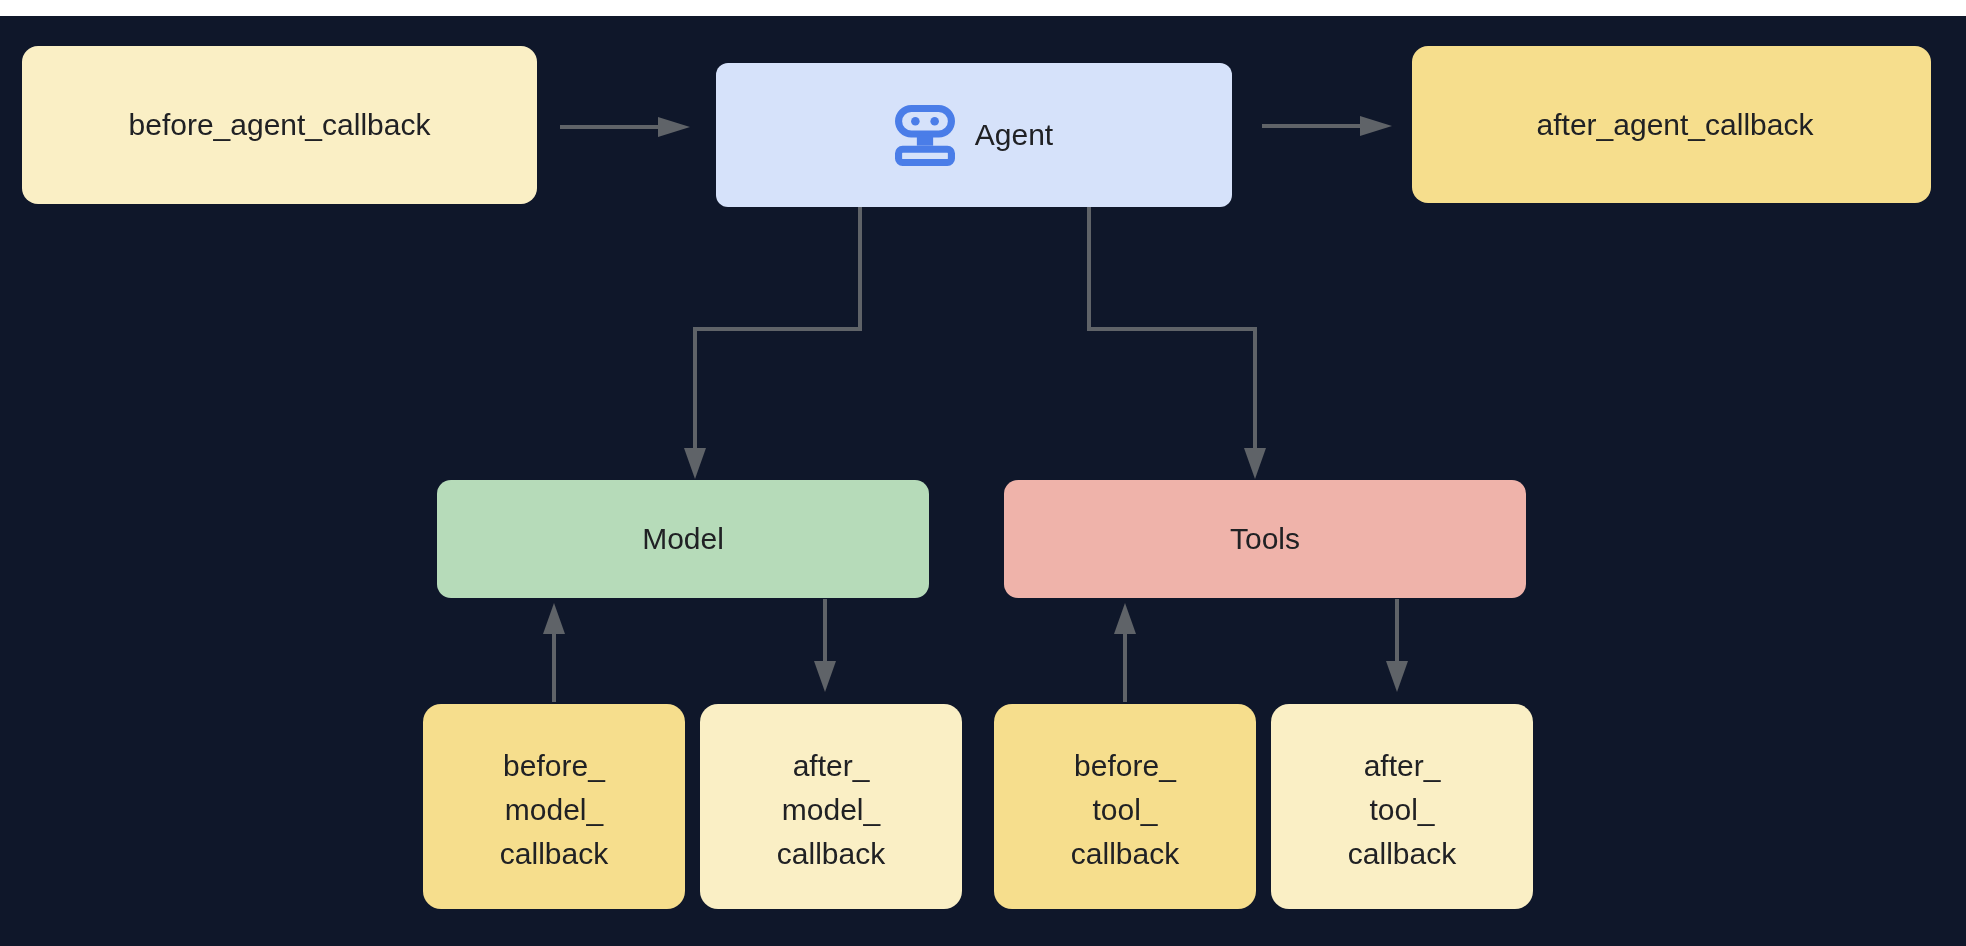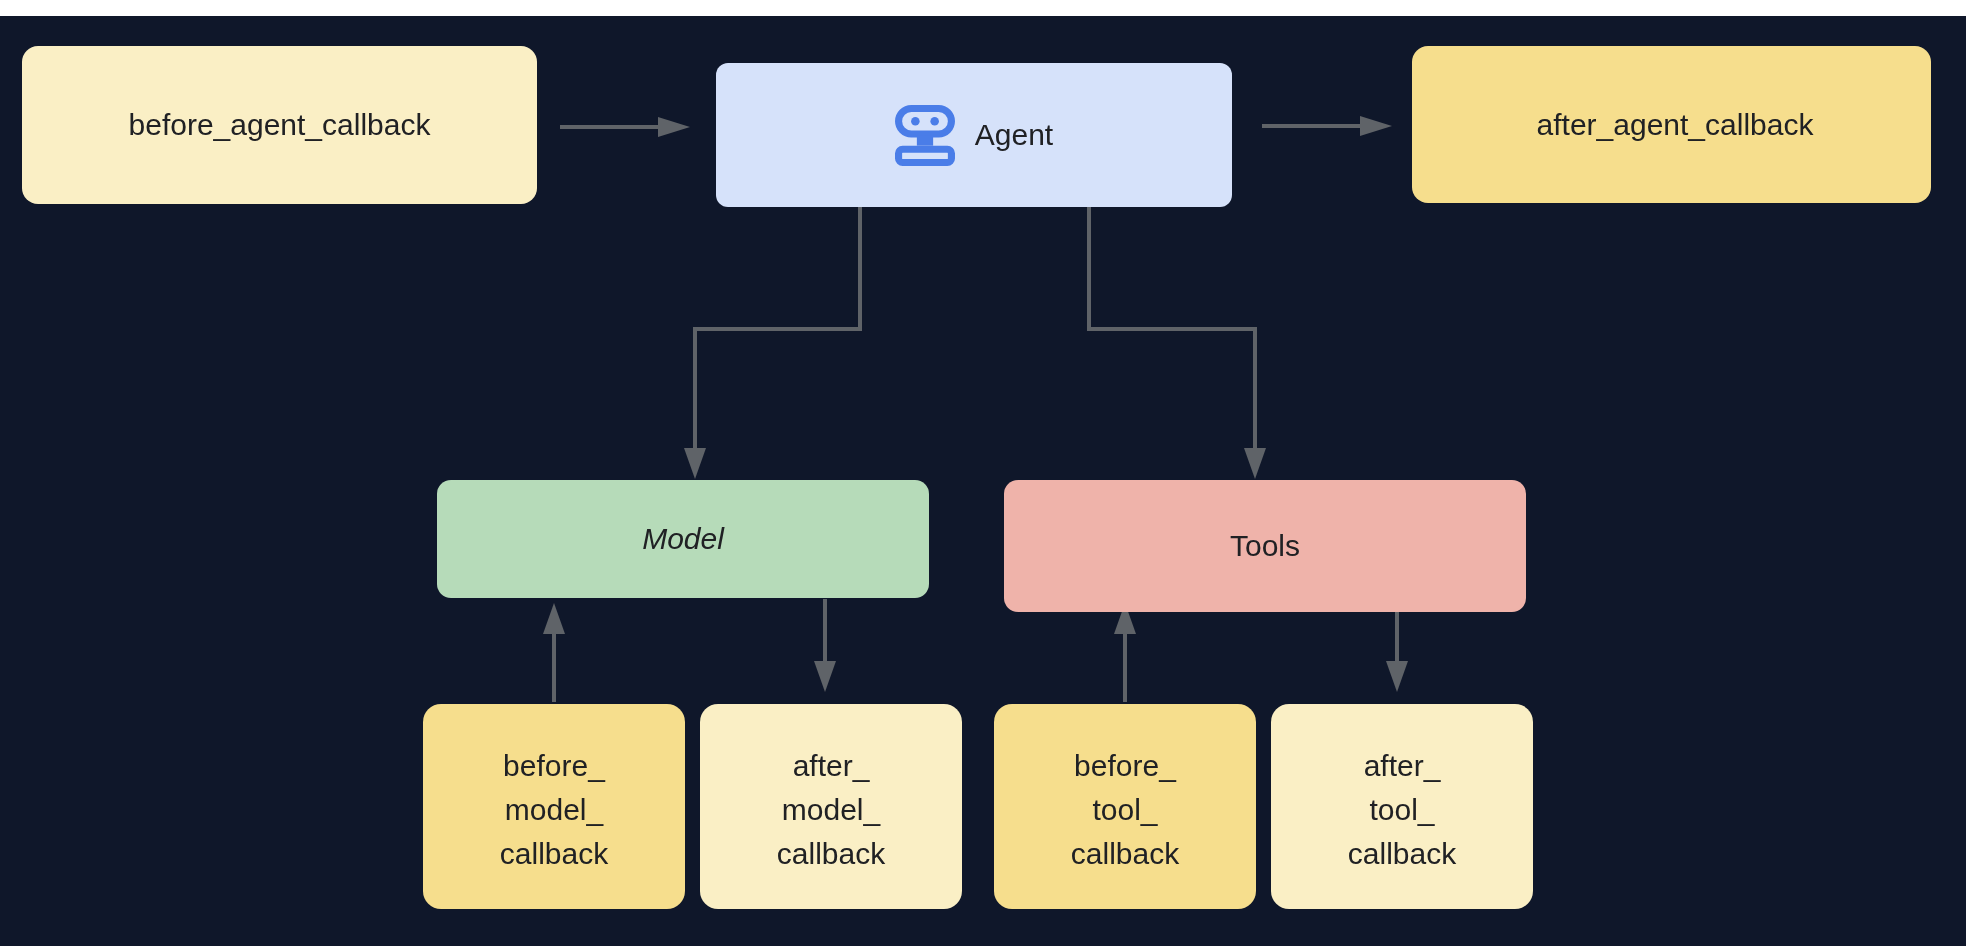--- a/index.html
+++ b/index.html
@@ -31,22 +31,22 @@
     text-align:center;
     font-size:30px;
     color:var(--c-text);
   }
   .node-label{white-space:pre-line;}
   .light-yellow{background:var(--c-light-yellow);}
   .dark-yellow{background:var(--c-dark-yellow);}
   .n-before-agent{left:22px;top:30px;width:515px;height:158px;border-radius:16px;}
   .n-agent{left:716px;top:47px;width:516px;height:144px;border-radius:12px;background:var(--c-blue);gap:20px;}
   .n-after-agent{left:1412px;top:30px;width:512px;height:157px;border-radius:16px;padding-left:7px;}
-  .n-model{left:437px;top:464px;width:492px;height:118px;border-radius:14px;background:var(--c-green);font-style:italic;}
-  .n-tools{left:1004px;top:464px;width:522px;height:132px;border-radius:14px;background:var(--c-pink);}
+  .n-model{left:437px;top:464px;width:492px;height:118px;border-radius:14px;background:var(--c-green);}
+  .n-tools{left:1004px;top:464px;width:522px;height:118px;border-radius:14px;background:var(--c-pink);}
   .bottom-box{width:262px;height:205px;border-radius:18px;line-height:44px;padding-top:6px;box-sizing:border-box;}
   .n-before-model{left:423px;top:688px;}
   .n-after-model{left:700px;top:688px;}
   .n-before-tool{left:994px;top:688px;}
   .n-after-tool{left:1271px;top:688px;}
   .robot-icon{flex:0 0 auto;display:block;}
 </style>
 </head>
 <body>
 

